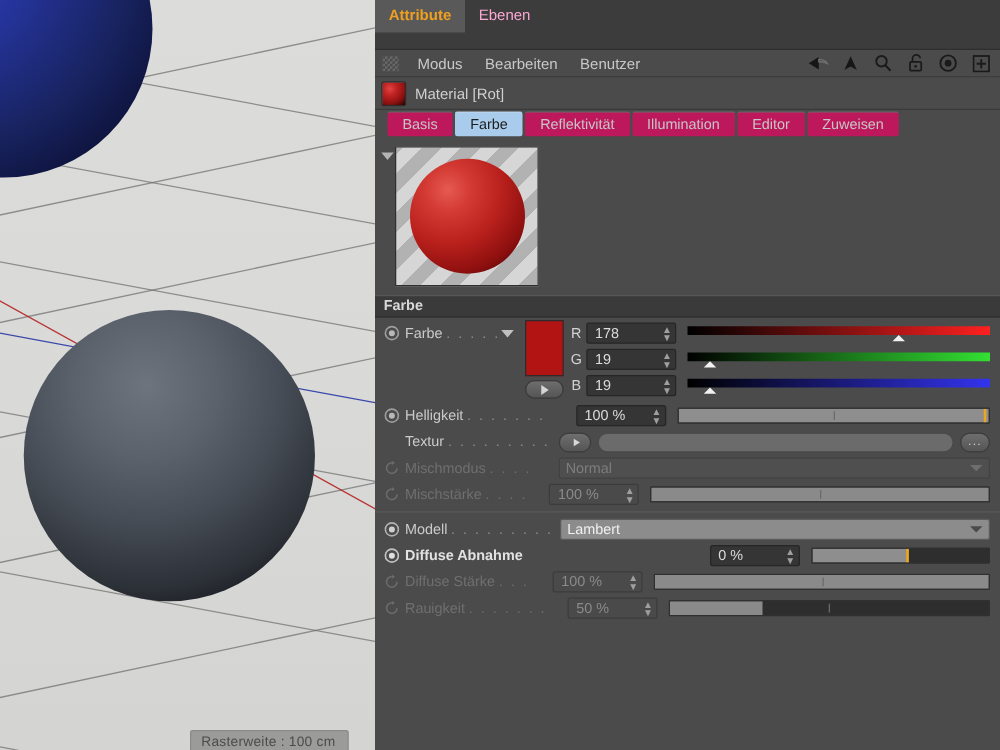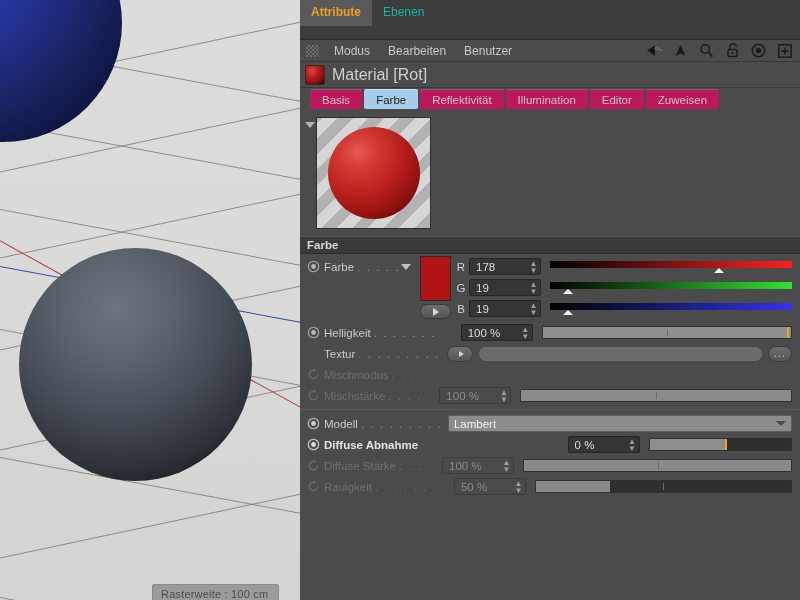--- a/index.html
+++ b/index.html
@@ -46,21 +46,21 @@
   
   #panel {
     position:absolute; left:300px; top:0; width:500px; height:600px;
     background:#4b4b4b;
   }
 
   
   #tabbar { position:relative; height:40px; background:#3c3c3c; }
   .wtab {
     position:relative; float:left; height:26px; line-height:25px;
-    padding:0 11px; font-size:12px; color:#14b8a6; cursor:default;
+    padding:0 11px; font-size:12px; color:#f9a8d4; cursor:default;
   }
   .wtab.active { background:#595959; color:#f0a020; font-weight:bold; }
   #tabbar:after { content:""; position:absolute; left:0; bottom:0;
     width:100%; height:1px; background:#2f2f2f; }
 
   
   #menubar { height:22px; background:#4b4b4b; display:flex; align-items:center;
     padding-left:4px; border-bottom:1px solid #3a3a3a; }
   #grip { width:13px; height:12px; margin:0 6px 0 2px;
     background-image:
@@ -72,21 +72,21 @@
   .mi { width:17px; height:17px; display:flex; align-items:center; justify-content:center; cursor:default; }
   .mi svg { display:block; }
 
   
   #mat-header { height:26px; background:#4b4b4b; display:flex; align-items:center;
     padding-left:5px; border-bottom:1px solid #3a3a3a; }
   #mat-thumb { width:20px; height:20px; border:1px solid #2e2e2e; margin-right:7px;
     background:
       radial-gradient(circle at 33% 28%, #e04444 0%, #c02222 30%, #8d1111 66%, #3d0606 92%, #180202 100%),
       #777; border-radius:2px; }
-  #mat-title { color:#cfcfcf; font-size:16px; }
+  #mat-title { color:#cfcfcf; font-size:12px; }
 
   
   #ptabs { height:22px; background:#4b4b4b; display:flex; align-items:stretch;
     padding:1px 0 1px 10px; }
   .ptab {
     background:#be185d; color:#c6c6c6; font-size:11.5px;
     display:flex; align-items:center; justify-content:center;
     padding:0 12px; margin-right:2px; border-radius:2px; cursor:default;
     border-top:1px solid #6b6b6b;
   }
@@ -396,20 +396,24 @@
 
     <div class="prow disabled">
       <div class="pico">
         <svg width="13" height="13" viewBox="0 0 13 13">
           <path d="M10.6 6.5 A4.2 4.2 0 1 1 6.5 2.3" fill="none" stroke="#6a6a6a" stroke-width="1.3"></path>
           <path d="M6.5 0.6 L6.5 4 L9 2.3 Z" fill="#6a6a6a"></path>
         </svg>
       </div>
       <div class="plabel">Mischmodus</div>
       <div class="pdots" style="max-width:56px;">. . . .</div>
+      <div class="ddn dim" style="margin:0 8px 0 2px;">
+        <span>Normal</span>
+        <span class="car"></span>
+      </div>
     </div>
 
     <div class="prow disabled">
       <div class="pico">
         <svg width="13" height="13" viewBox="0 0 13 13">
           <path d="M10.6 6.5 A4.2 4.2 0 1 1 6.5 2.3" fill="none" stroke="#6a6a6a" stroke-width="1.3"></path>
           <path d="M6.5 0.6 L6.5 4 L9 2.3 Z" fill="#6a6a6a"></path>
         </svg>
       </div>
       <div class="plabel">Mischstärke</div>

